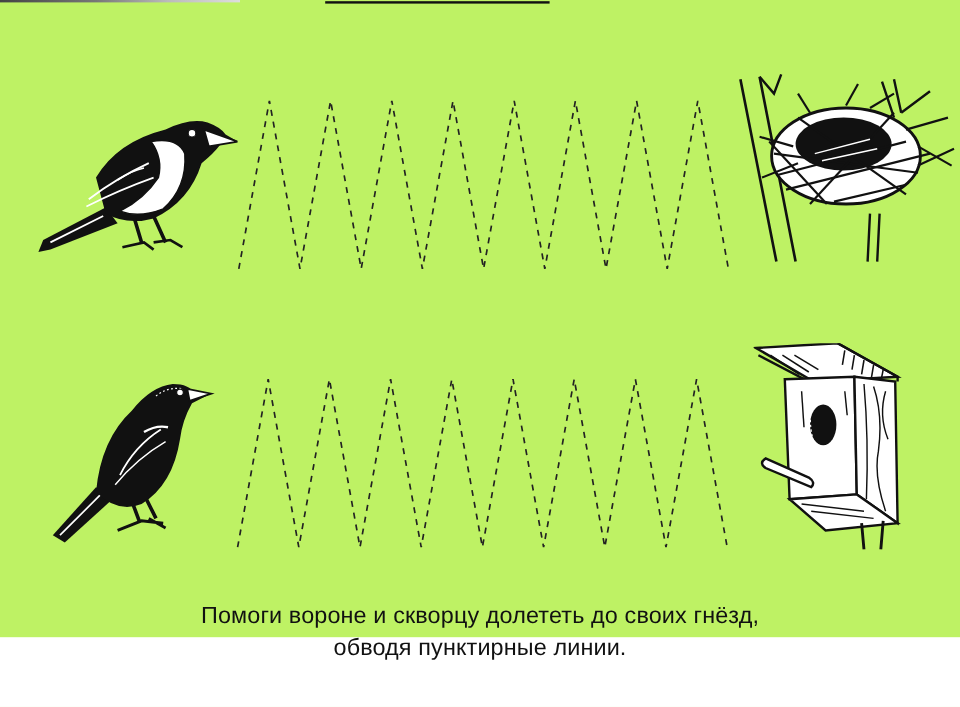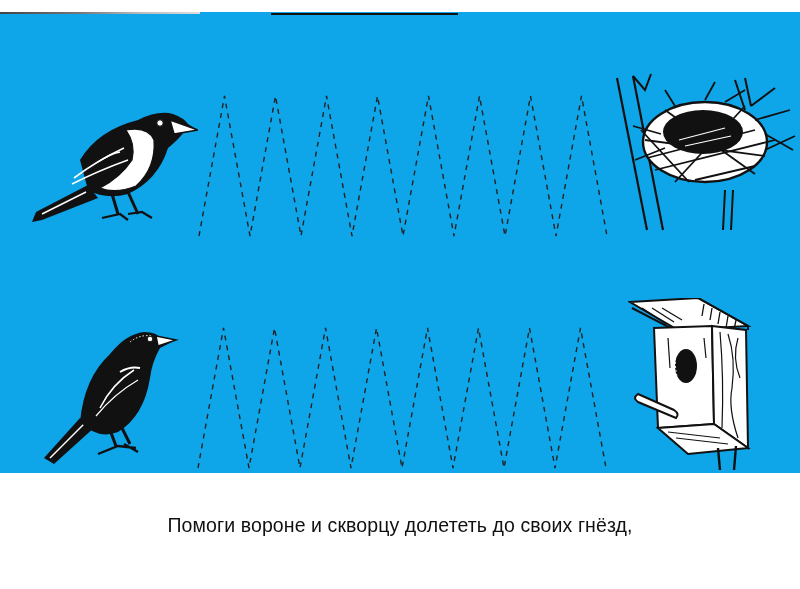--- a/index.html
+++ b/index.html
@@ -1,17 +1,17 @@
 <!DOCTYPE html>
 <html><head>
   <meta charset="utf-8">
   <style>
     html, body { margin: 0; padding: 0; background: #ffffff; }
     body { width: 800px; height: 589px; position: relative; overflow: hidden; font-family: "Liberation Sans", sans-serif; }
-    .page { position: absolute; left: 0; top: 12px; width: 800px; height: 461px; background: #0ea5e9; }
+    .page { position: absolute; left: 0; top: 0; width: 800px; height: 531px; background: #bef264; }
     .top-rule-left { position: absolute; left: 0; top: 0; width: 200px; height: 2px; background: linear-gradient(90deg,#444 0%,#777 40%,#bbb 70%,#ddd 100%); }
     .top-rule-right { position: absolute; left: 271px; top: 1px; width: 187px; height: 2px; background: #111; }
     .art { position: absolute; }
     .zigzag { position: absolute; left: 0; top: 0; }
     .caption { position: absolute; left: 0; width: 800px; text-align: center; color: #111; font-size: 19.5px; line-height: 26px; letter-spacing: 0.1px; }
     .caption.l1 { top: 500px; }
     .caption.l2 { top: 527px; }
   </style>
 </head>
 <body>
@@ -136,13 +136,14 @@
     <path d="M30 130 L86 126 L120 150 L60 156 Z" fill="#fff" stroke="#111" stroke-width="2"></path>
     <g stroke="#111" stroke-width="1.2">
         <path d="M40 134 L92 140"></path>
         <path d="M48 140 L100 146"></path>
       </g>
 
     <path d="M90 150 L92 172 M108 148 L106 172" stroke="#111" stroke-width="2.4"></path>
   </svg>
 
   <div class="caption l1">Помоги вороне и скворцу долететь до своих гнёзд,</div>
+  <div class="caption l2">обводя пунктирные линии.</div>
 </div>
 
 </body></html>

